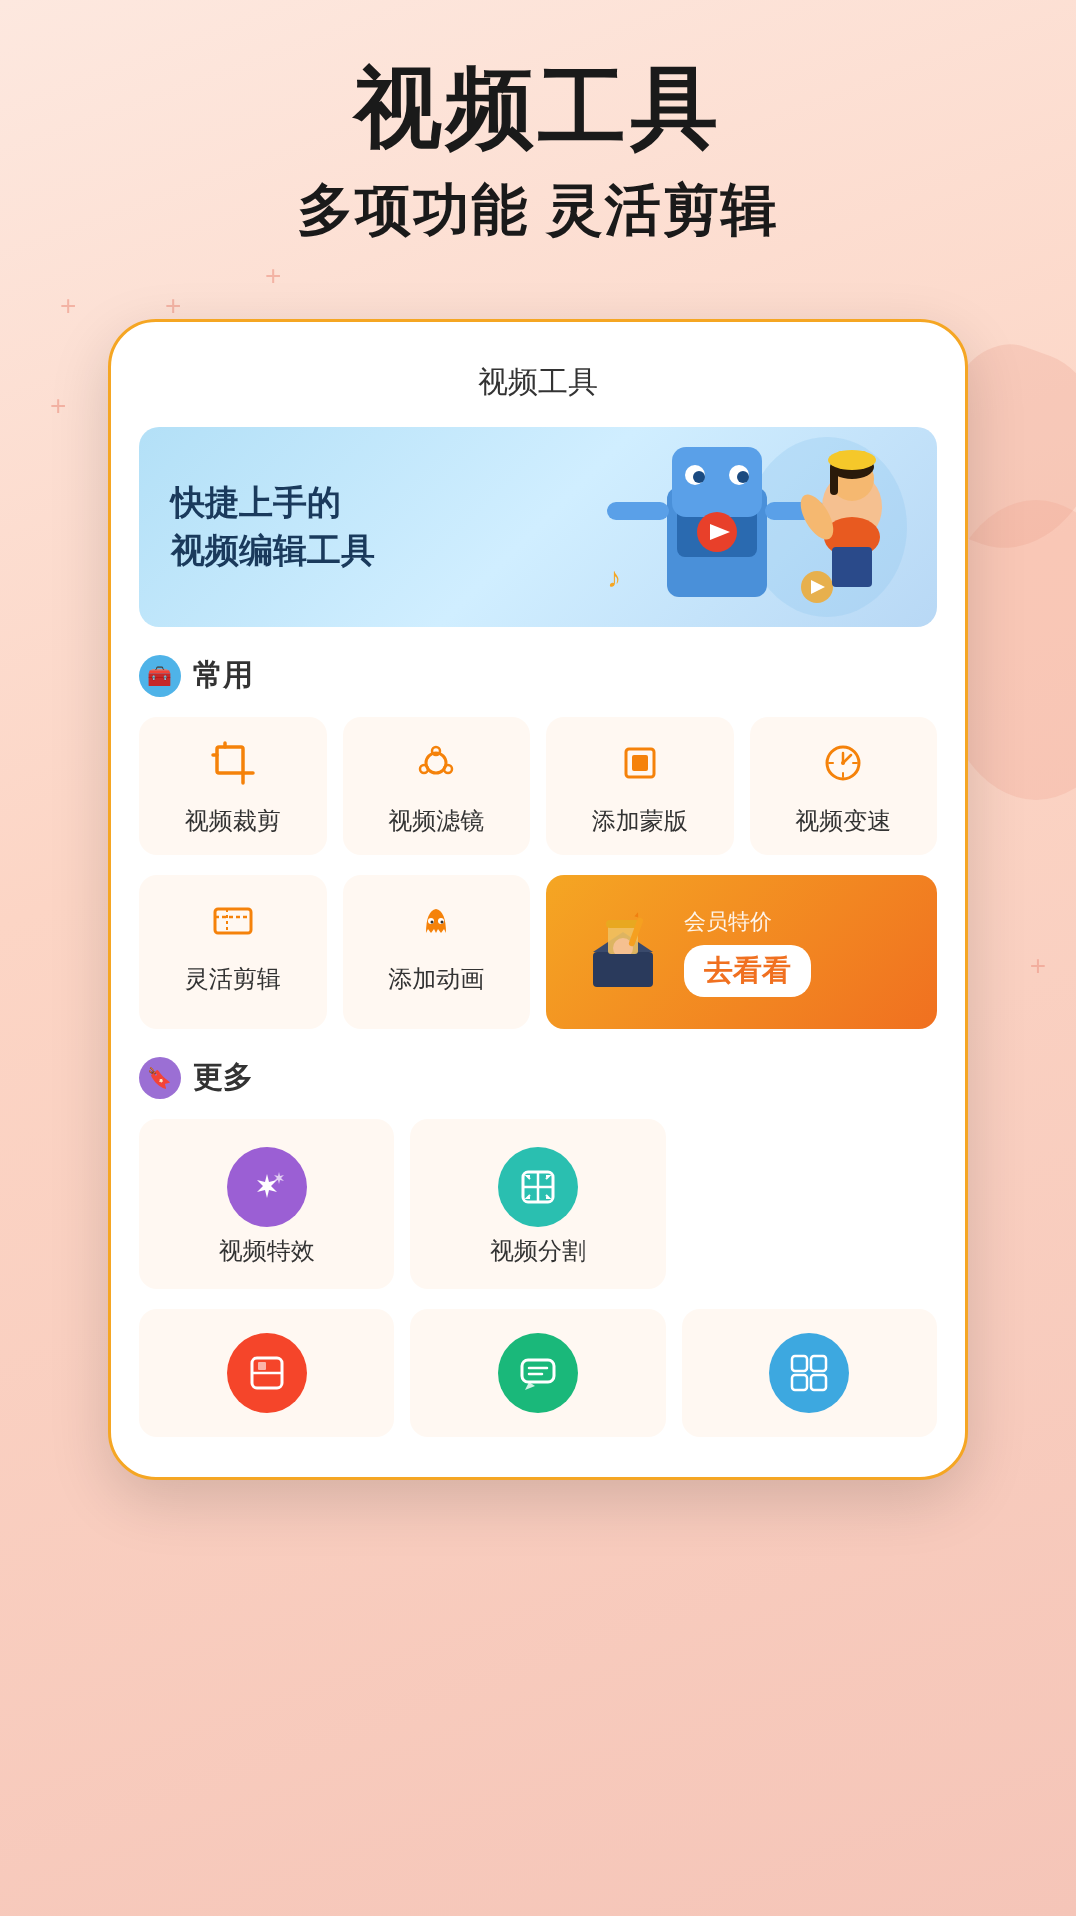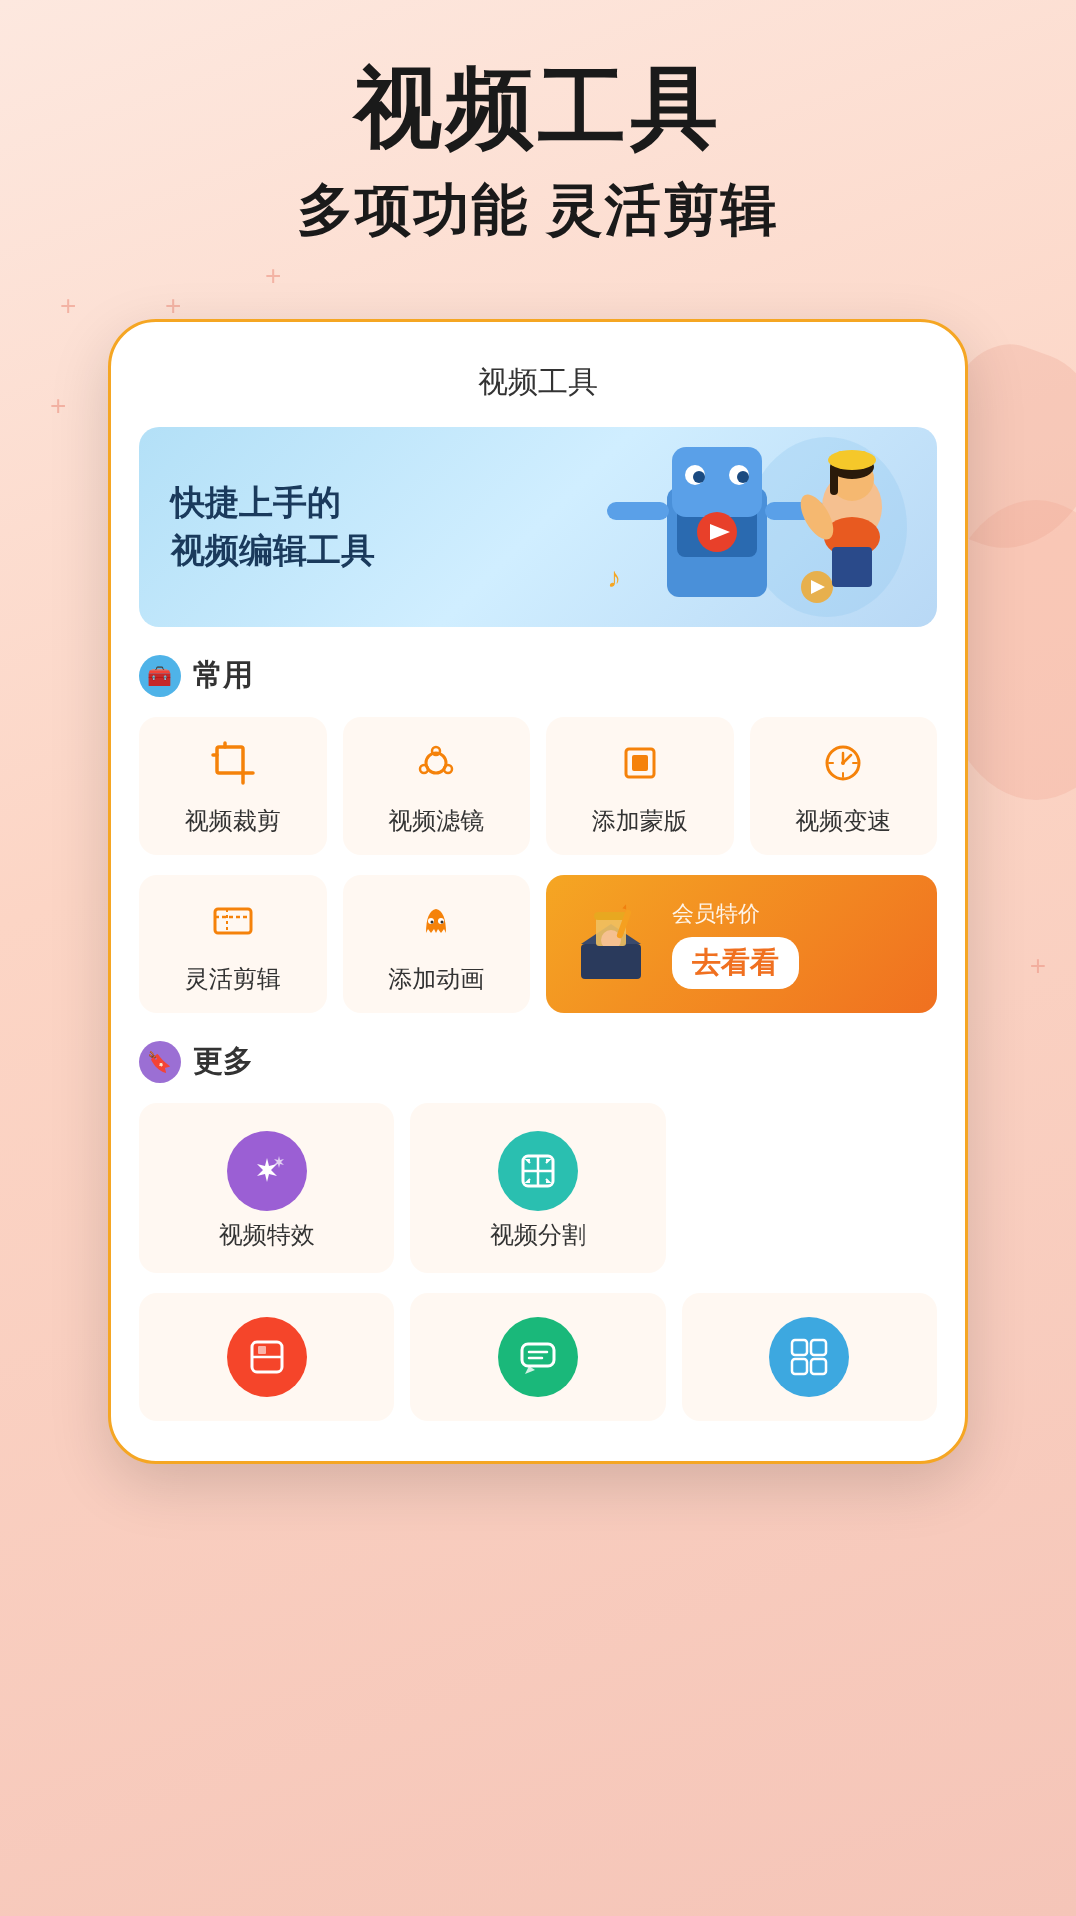--- a/index.html
+++ b/index.html
@@ -164,21 +164,21 @@
     .tool-grid-2 {
       display: grid;
       grid-template-columns: repeat(4, 1fr);
       gap: 16px;
       margin-bottom: 28px;
     }
     .promo-item {
       grid-column: span 2;
       background: linear-gradient(135deg, #f5a623, #f07020);
       border-radius: 18px;
-      padding: 20px;
+      padding: 32px;
       display: flex;
       align-items: center;
       gap: 16px;
       cursor: pointer;
       position: relative;
       overflow: hidden;
     }
     .promo-illustration {
       width: 90px;
       height: 80px;

